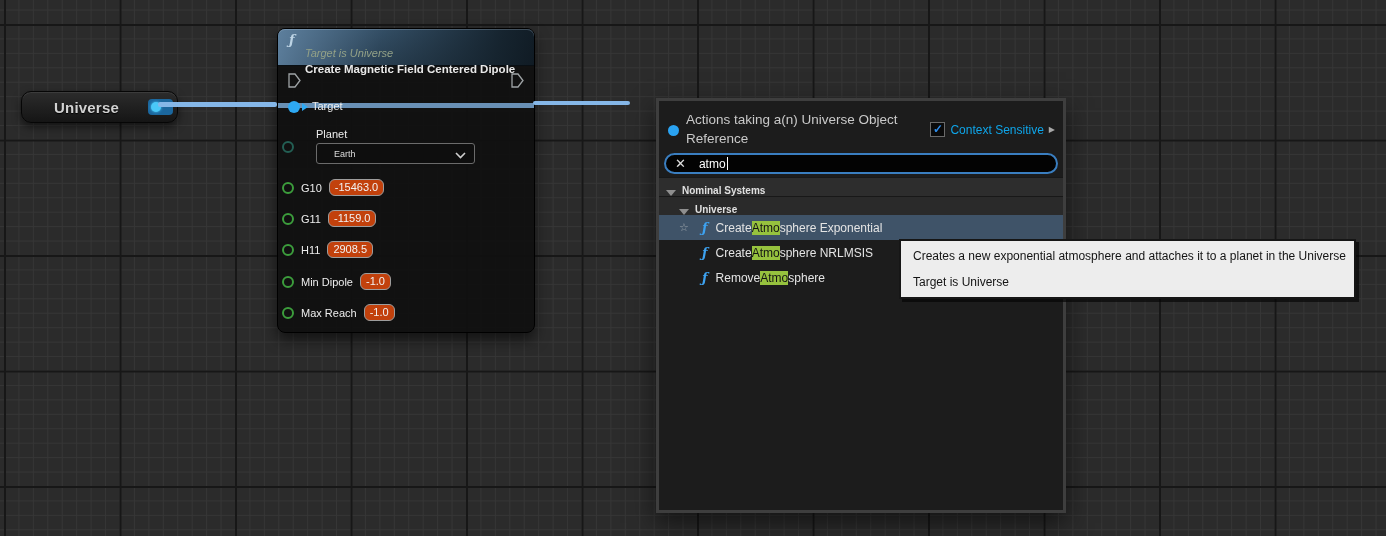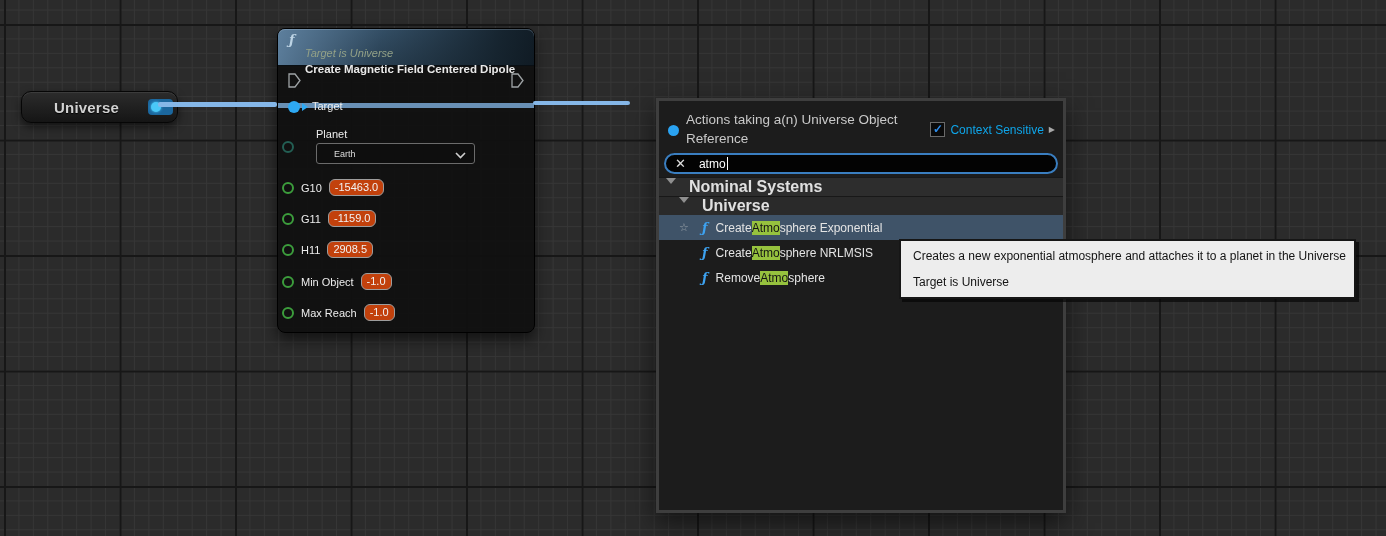--- a/index.html
+++ b/index.html
@@ -72,22 +72,22 @@
   .checkbox{width:13px;height:13px;background:#0a0a0a;border:1px solid #6a6a6a;color:#2d8ceb;
     font-weight:bold;font-size:12px;line-height:13px;text-align:center;}
   .ctx-label{font-size:12px;color:#0ea5e9;}
   .ctx-arrow{font-size:8px;color:#a8a8a8;}
   .search-box{margin:0 5px;height:17px;border:2px solid #3a7ec0;border-radius:11px;background:#030303;
     display:flex;align-items:center;padding:0 9px;}
   .clear-x{color:#e0e0e0;font-size:13px;line-height:13px;}
   .search-text{color:#fff;font-size:12px;margin-left:13px;}
   .caret{width:1px;height:13px;background:#fff;margin-left:1px;}
   .tree{margin-top:3px;}
-  .cat{height:18px;background:#2d2d2d;display:flex;align-items:flex-start;gap:13px;
-    font-weight:bold;font-size:16px;color:#e0e0e0;padding-left:7px;border-top:1px solid #181818;}
+  .cat{height:18px;background:#2d2d2d;display:flex;align-items:flex-end;gap:6px;
+    font-weight:bold;font-size:10px;color:#e0e0e0;padding-left:7px;border-top:1px solid #181818;}
   .cat.sub{padding-left:20px;background:#2a2a2a;}
   .tri-down{width:0;height:0;border-left:5px solid transparent;border-right:5px solid transparent;
     border-top:6px solid #8f8f8f;flex:0 0 auto;}
   .action-row{position:relative;height:25px;display:flex;align-items:center;font-size:12px;
     color:#e4e4e4;padding-left:43px;}
   .action-row.selected{background:#3f5368;}
   .star{position:absolute;left:20px;color:#97a0a8;font-size:11px;}
   .row-fn{font-family:"DejaVu Serif",serif;font-style:italic;font-weight:bold;color:#3da2f0;
     font-size:13px;margin-right:8px;}
   .hl{background:#96c23e;color:#141414;}
@@ -157,21 +157,21 @@
       <span class="pin-label">G11</span>
       <span class="value-field">-1159.0</span>
     </div>
     <div id="row-p2" class="param-row">
       <span class="ring-pin"></span>
       <span class="pin-label">H11</span>
       <span class="value-field">2908.5</span>
     </div>
     <div id="row-p3" class="param-row">
       <span class="ring-pin"></span>
-      <span class="pin-label">Min Object</span>
+      <span class="pin-label">Min Dipole</span>
       <span class="value-field">-1.0</span>
     </div>
     <div id="row-p4" class="param-row">
       <span class="ring-pin"></span>
       <span class="pin-label">Max Reach</span>
       <span class="value-field">-1.0</span>
     </div>
   </div>
 
   <div id="context-menu">

